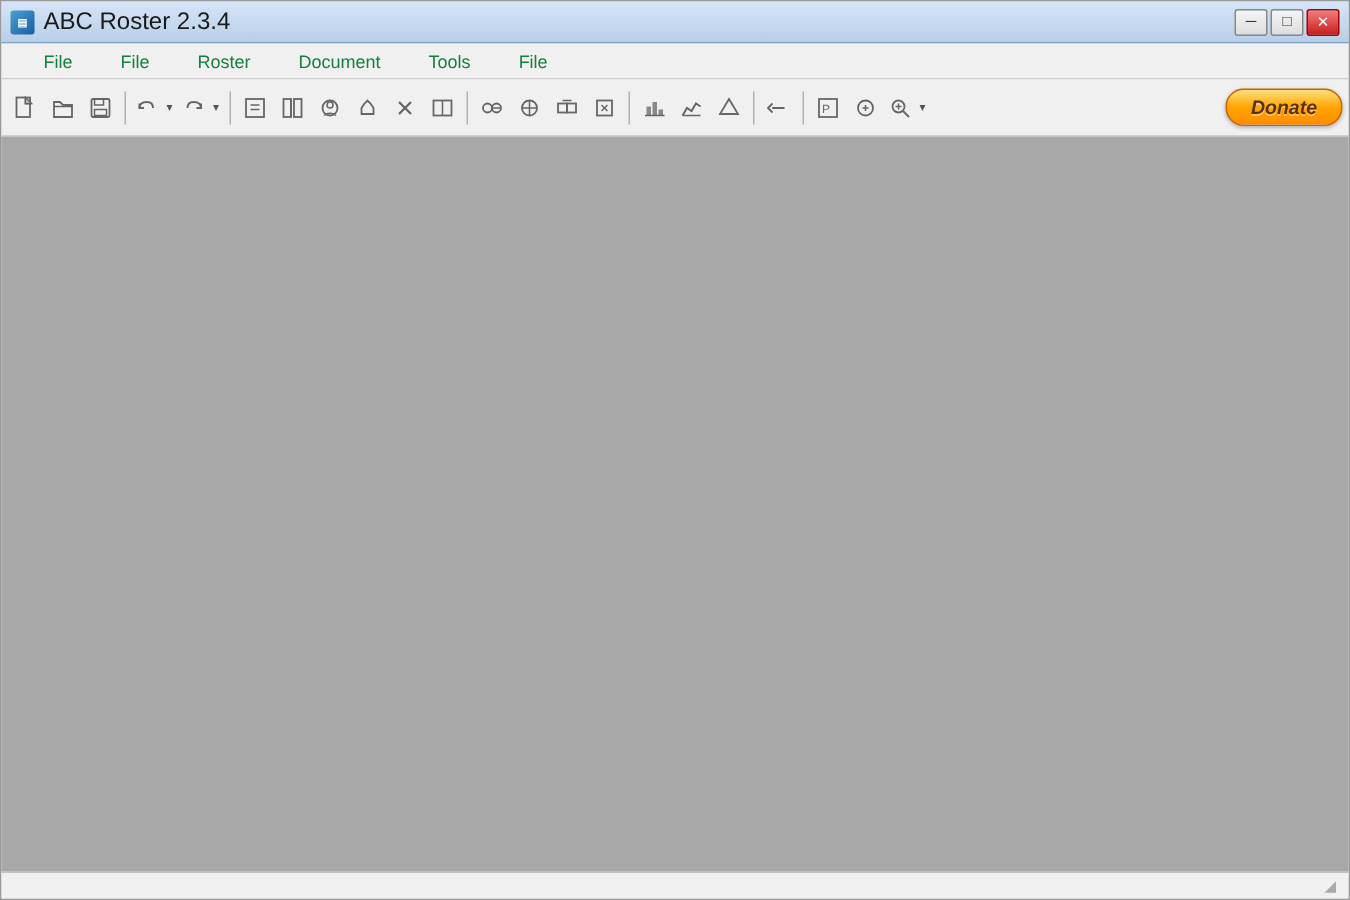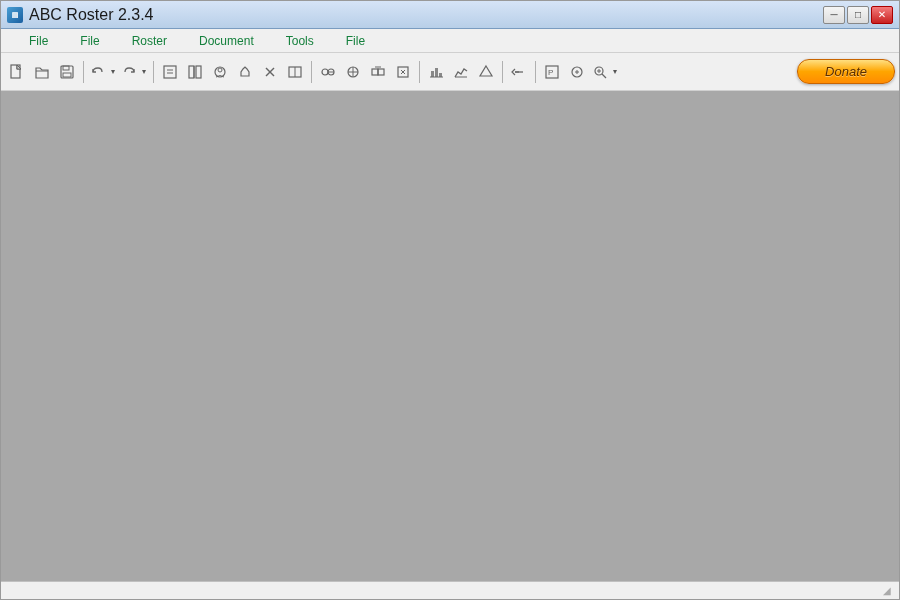--- a/index.html
+++ b/index.html
@@ -172,24 +172,24 @@
       color: #555;
       background: transparent;
     }
 
     
     .donate-btn {
       margin-left: auto;
       background: linear-gradient(to bottom, #ffdf80 0%, #ffa500 50%, #ff8c00 100%);
       border: 1px solid #c86400;
       border-radius: 12px;
-      padding: 4px 27px;
+      padding: 4px 16px;
       font-size: 13px;
       font-style: italic;
-      font-weight: normal;
+      font-weight: bold;
       color: #5c3000;
       cursor: pointer;
       text-shadow: 0 1px 0 rgba(255,255,255,0.4);
       box-shadow: 0 1px 3px rgba(0,0,0,0.3);
     }
 
     
     .main-content {
       flex: 1;
       background: #a8a8a8;

